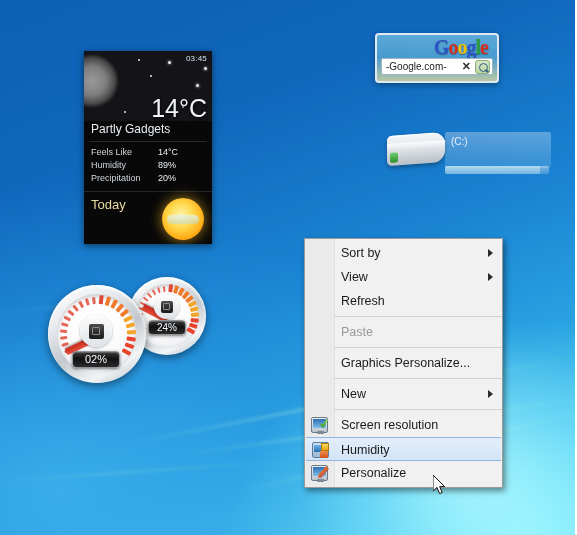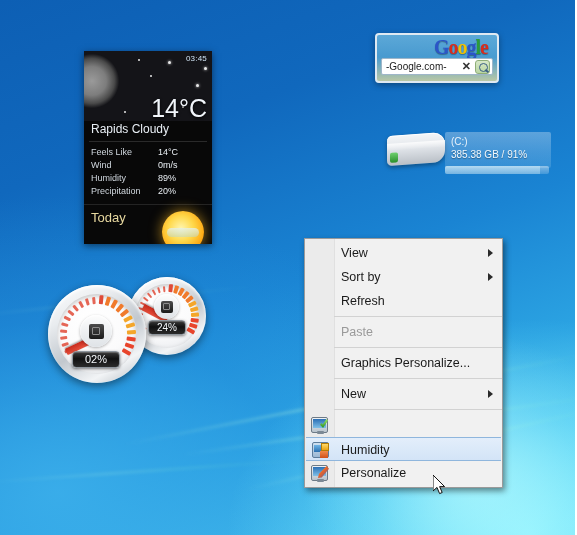--- a/index.html
+++ b/index.html
@@ -303,32 +303,28 @@
       <span class="star b" style="left:84px; top:10px;"></span>
       <span class="star" style="left:66px; top:24px;"></span>
       <span class="star b" style="left:112px; top:33px;"></span>
       <span class="star" style="left:54px; top:8px;"></span>
       <span class="star" style="left:98px; top:55px;"></span>
       <span class="star" style="left:40px; top:60px;"></span>
       <span class="star b" style="left:120px; top:16px;"></span>
       <div class="wx-time">03:45</div>
       <div class="wx-temp">14°C</div>
     </div>
-    <div class="wx-cond">Rapids Cloudy</div>
+    <div class="wx-cond">Partly Gadgets</div>
     <div class="wx-sep"></div>
     <div class="wx-rows">
       <div class="wx-row">
         <span class="k">Feels Like</span>
         <span class="v">14°C</span>
       </div>
       <div class="wx-row">
-        <span class="k">Wind</span>
-        <span class="v">0m/s</span>
-      </div>
-      <div class="wx-row">
         <span class="k">Humidity</span>
         <span class="v">89%</span>
       </div>
       <div class="wx-row">
         <span class="k">Precipitation</span>
         <span class="v">20%</span>
       </div>
     </div>
     <div class="wx-today">
       <div class="t1">Today</div>
@@ -345,21 +341,20 @@
       <span class="q" title="Google Search">-Google.com-</span>
       <span class="x">✕</span>
       <span class="mag"></span>
     </div>
   </div>
 
   <div id="drive-gadget">
     <div class="drv-icon"></div>
     <div class="drv-body">
       <div class="drv-label">(C:)</div>
-      <div class="drv-size">385.38 GB / 91%</div>
     </div>
     <div class="drv-track">
       <div class="drv-fill"></div>
     </div>
   </div>
 
   <div class="gauge" id="ram-meter">
     <div class="ring"></div>
     <div class="face"></div>
     <div class="scale">
@@ -514,25 +509,25 @@
         <i style="width: 34px;"></i>
       </div>
     <div class="hub">
       <div class="chip"></div>
     </div>
     <div class="readout">02%</div>
   </div>
 
   <div id="context-menu">
     <div class="mi">
+      <span>Sort by</span>
+      <span class="arrow"></span>
+    </div>
+    <div class="mi">
       <span>View</span>
-      <span class="arrow"></span>
-    </div>
-    <div class="mi">
-      <span>Sort by</span>
       <span class="arrow"></span>
     </div>
     <div class="mi">
       <span>Refresh</span>
     </div>
     <div class="msep"></div>
     <div class="mi disabled">
       <span>Paste</span>
     </div>
     <div class="msep"></div>
@@ -542,20 +537,21 @@
     <div class="msep"></div>
     <div class="mi">
       <span>New</span>
       <span class="arrow"></span>
     </div>
     <div class="msep"></div>
     <div class="mi">
       <span class="ico mon">
           <span class="mark"></span>
         </span>
+      <span>Screen resolution</span>
     </div>
     <div class="mi selected">
       <span class="ico gdg">
           <span class="sq1"></span>
           <span class="sq2"></span>
           <span class="sq3"></span>
         </span>
       <span>Humidity</span>
     </div>
     <div class="mi">

